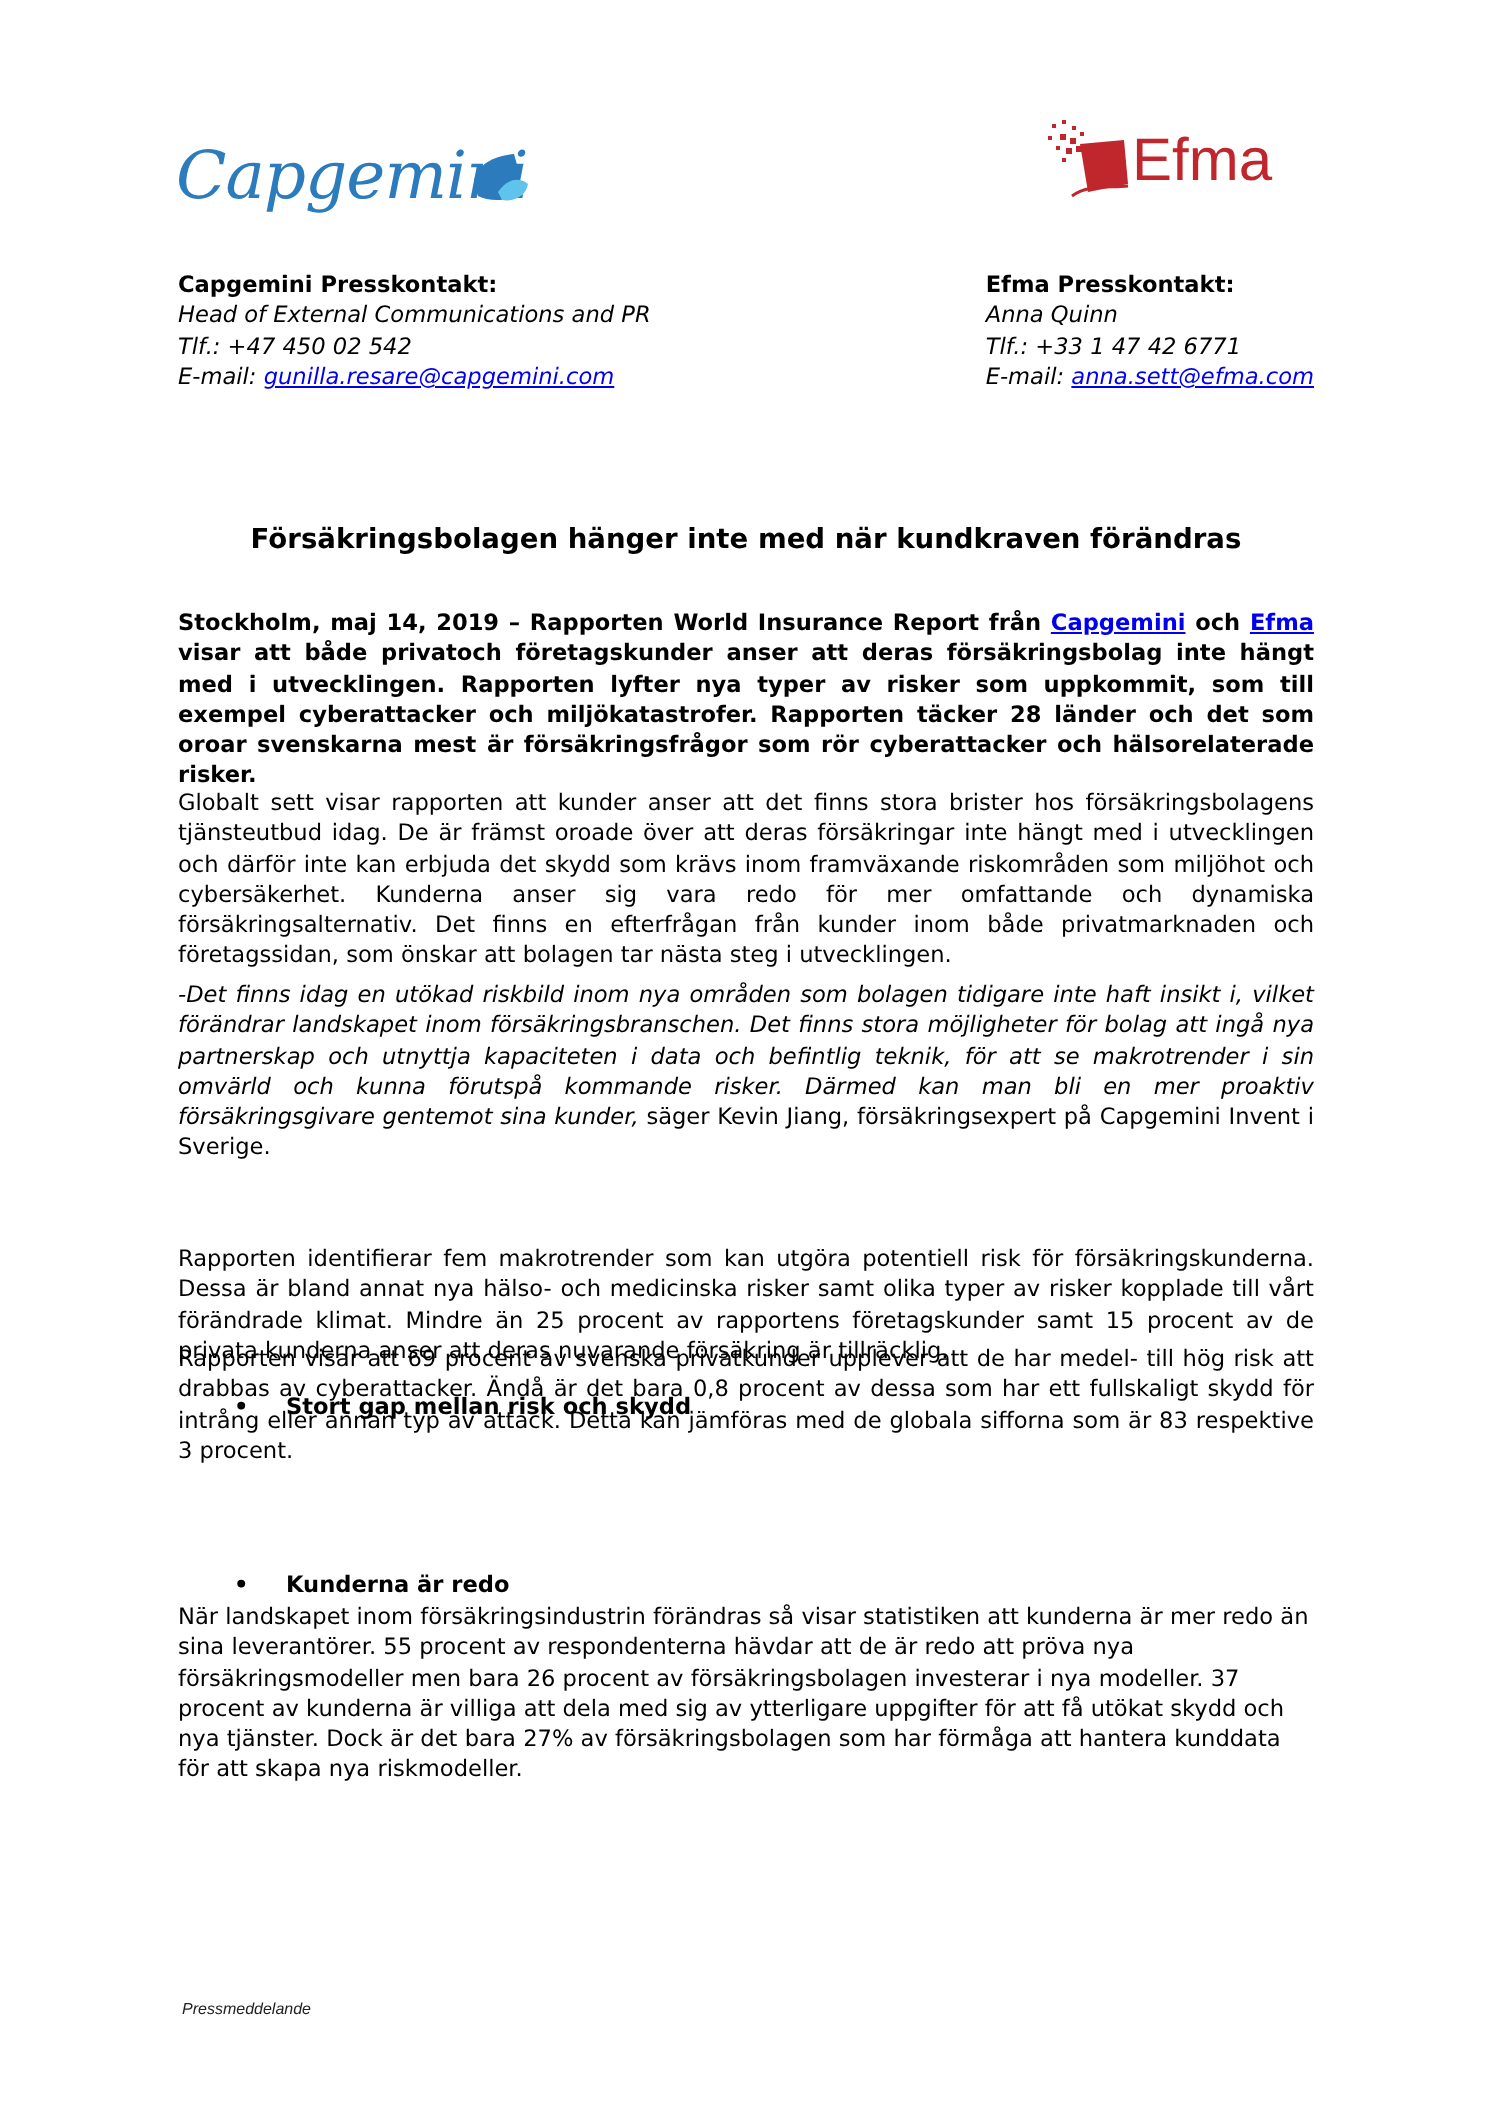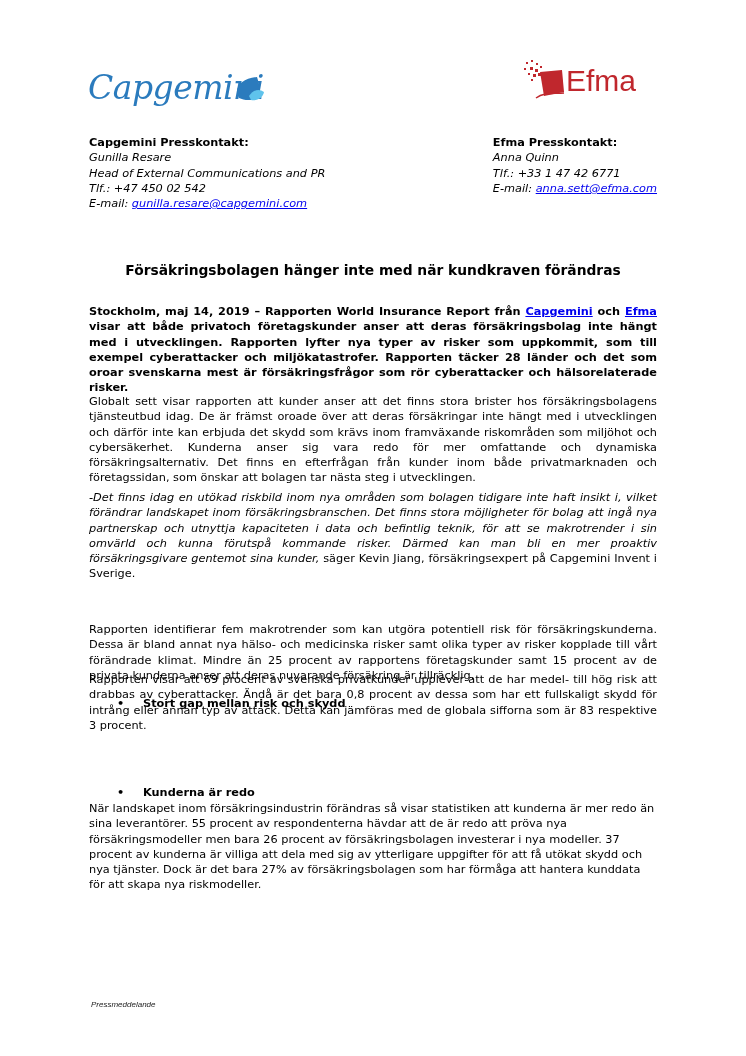--- a/index.html
+++ b/index.html
@@ -69,21 +69,20 @@
       <rect x="9" y="21" width="2" height="2" fill="#c0272d"></rect>
       <path d="M18 14 L40 12 L42 34 L22 38 Z" fill="#c0272d"></path>
       <path d="M14 40 C22 34 32 36 42 35" stroke="#c0272d" stroke-width="1.5" fill="none"></path>
     </svg>
     <span class="word">Efma</span>
   </div>
 
   <div class="contacts">
     <div class="c-left">
       <div class="c-head">Capgemini Presskontakt:</div>
-      <div class="c-it">Gunilla Resare</div>
       <div class="c-it">Head of External Communications and PR</div>
       <div class="c-it">Tlf.: +47 450 02 542</div>
       <div class="c-it"><span>E-mail: </span><a class="link">gunilla.resare@capgemini.com</a></div>
     </div>
     <div class="c-right">
       <div class="c-head">Efma Presskontakt:</div>
       <div class="c-it">Anna Quinn</div>
       <div class="c-it">Tlf.: +33 1 47 42 6771</div>
       <div class="c-it"><span>E-mail: </span><a class="link">anna.sett@efma.com</a></div>
     </div>

